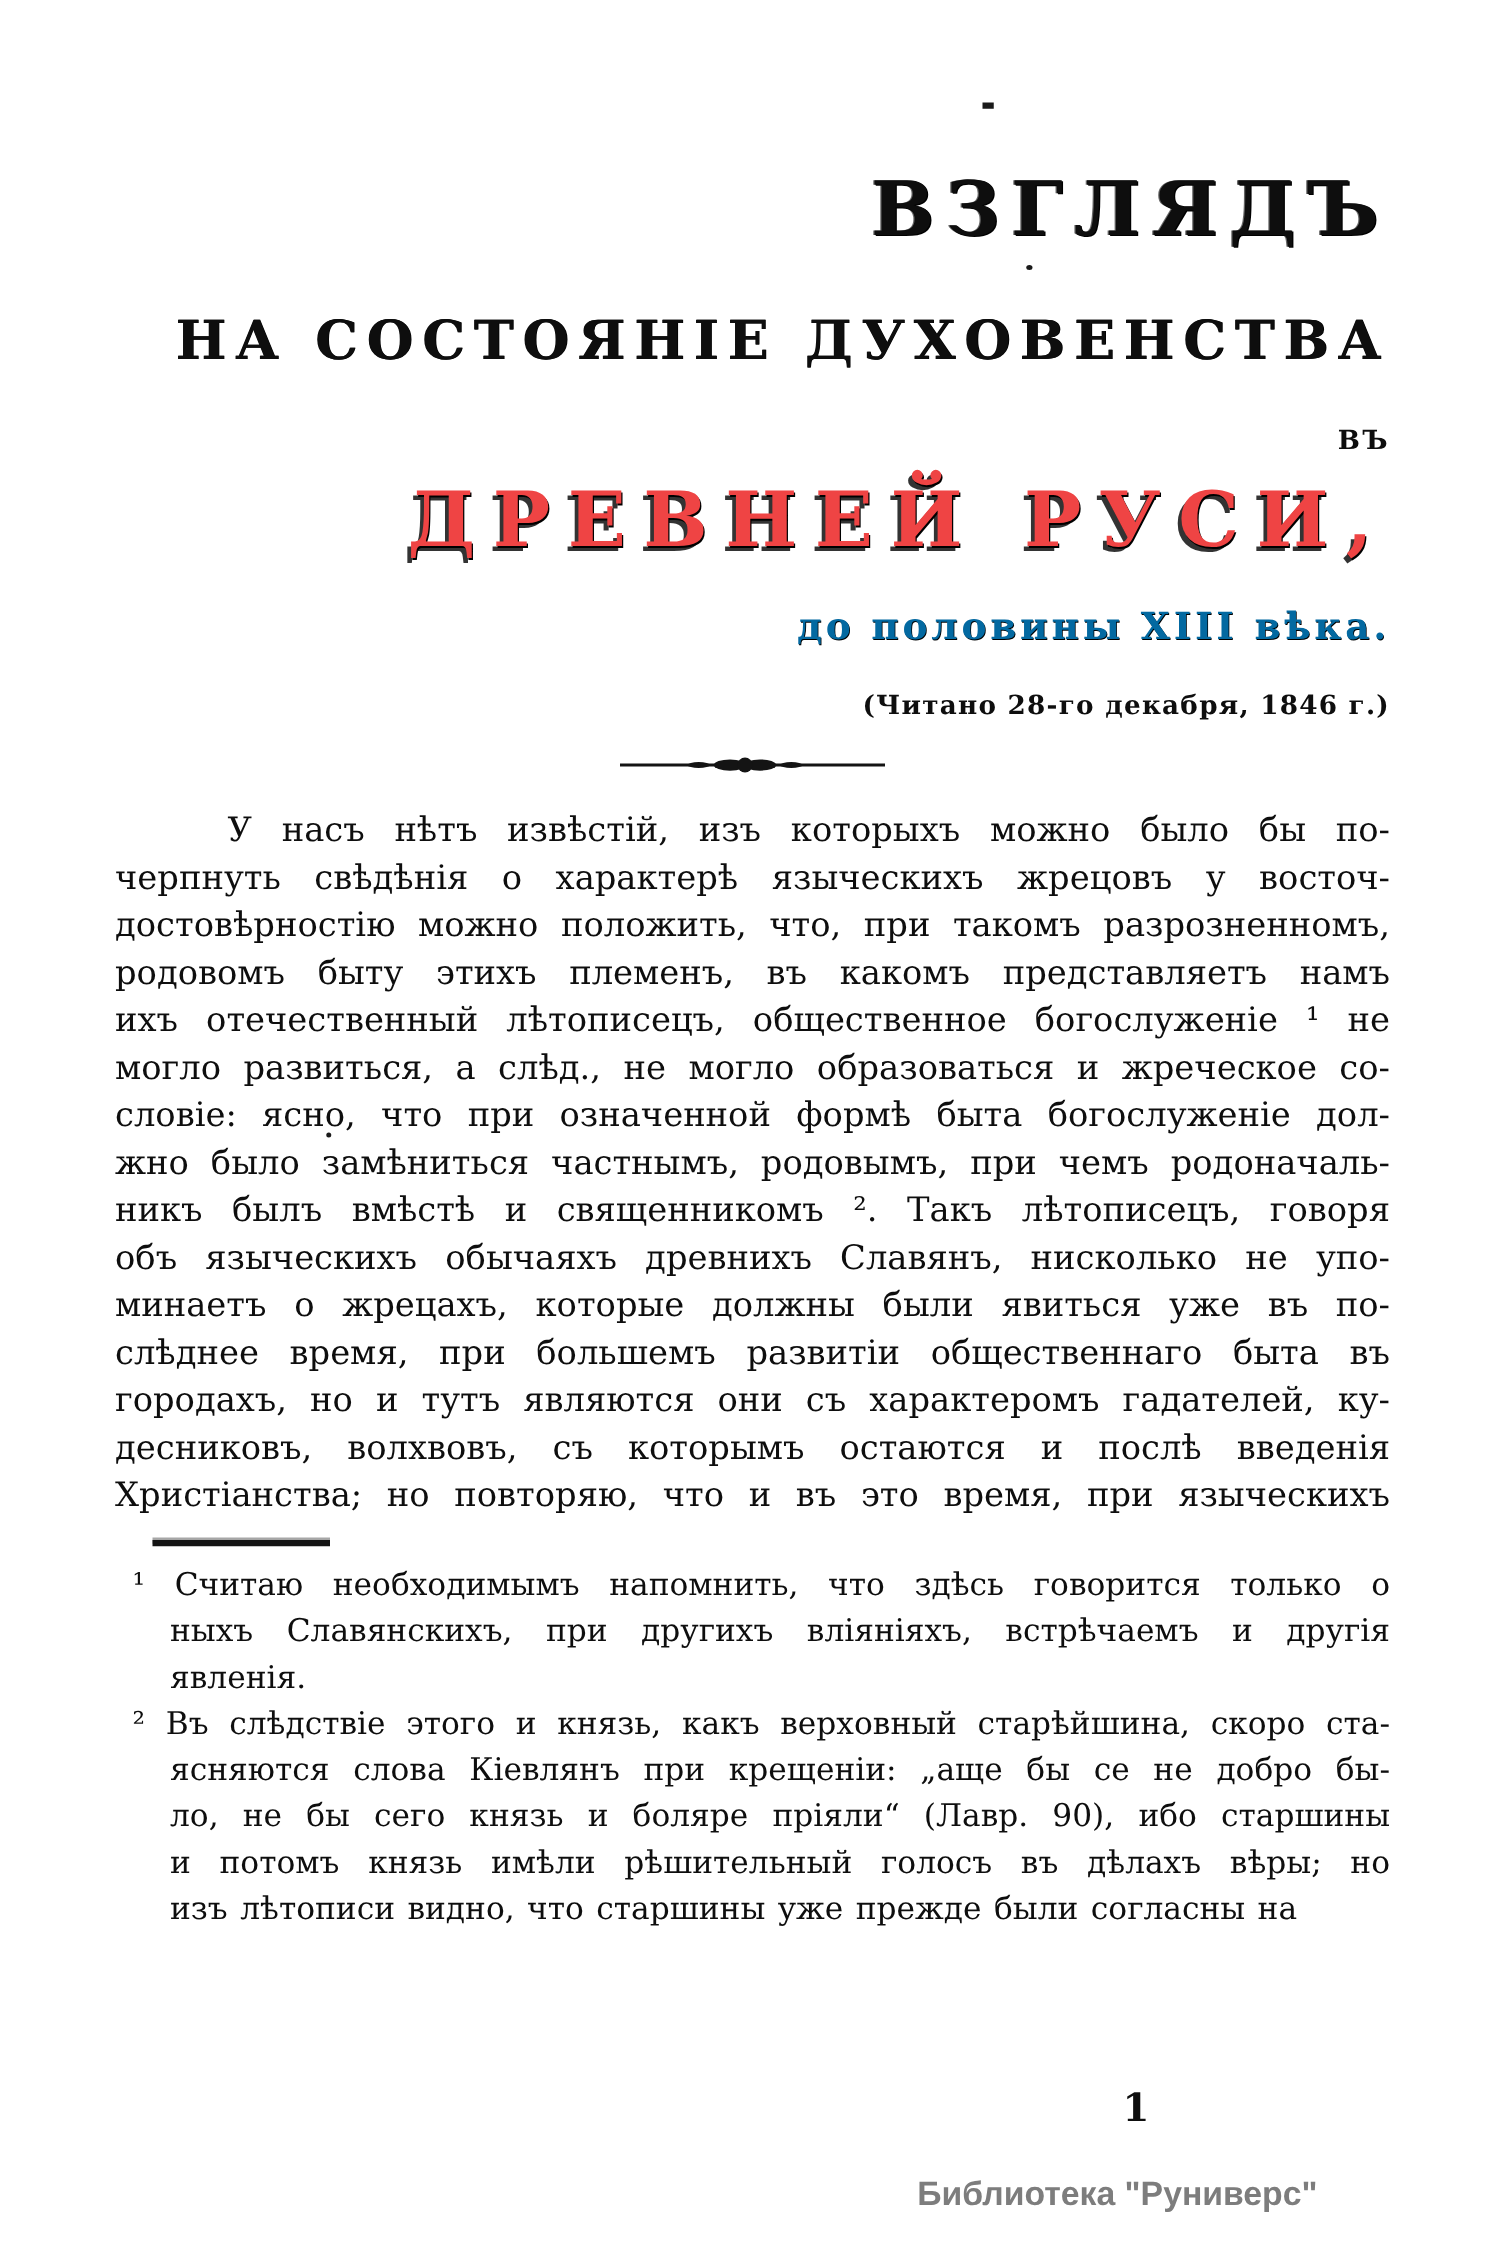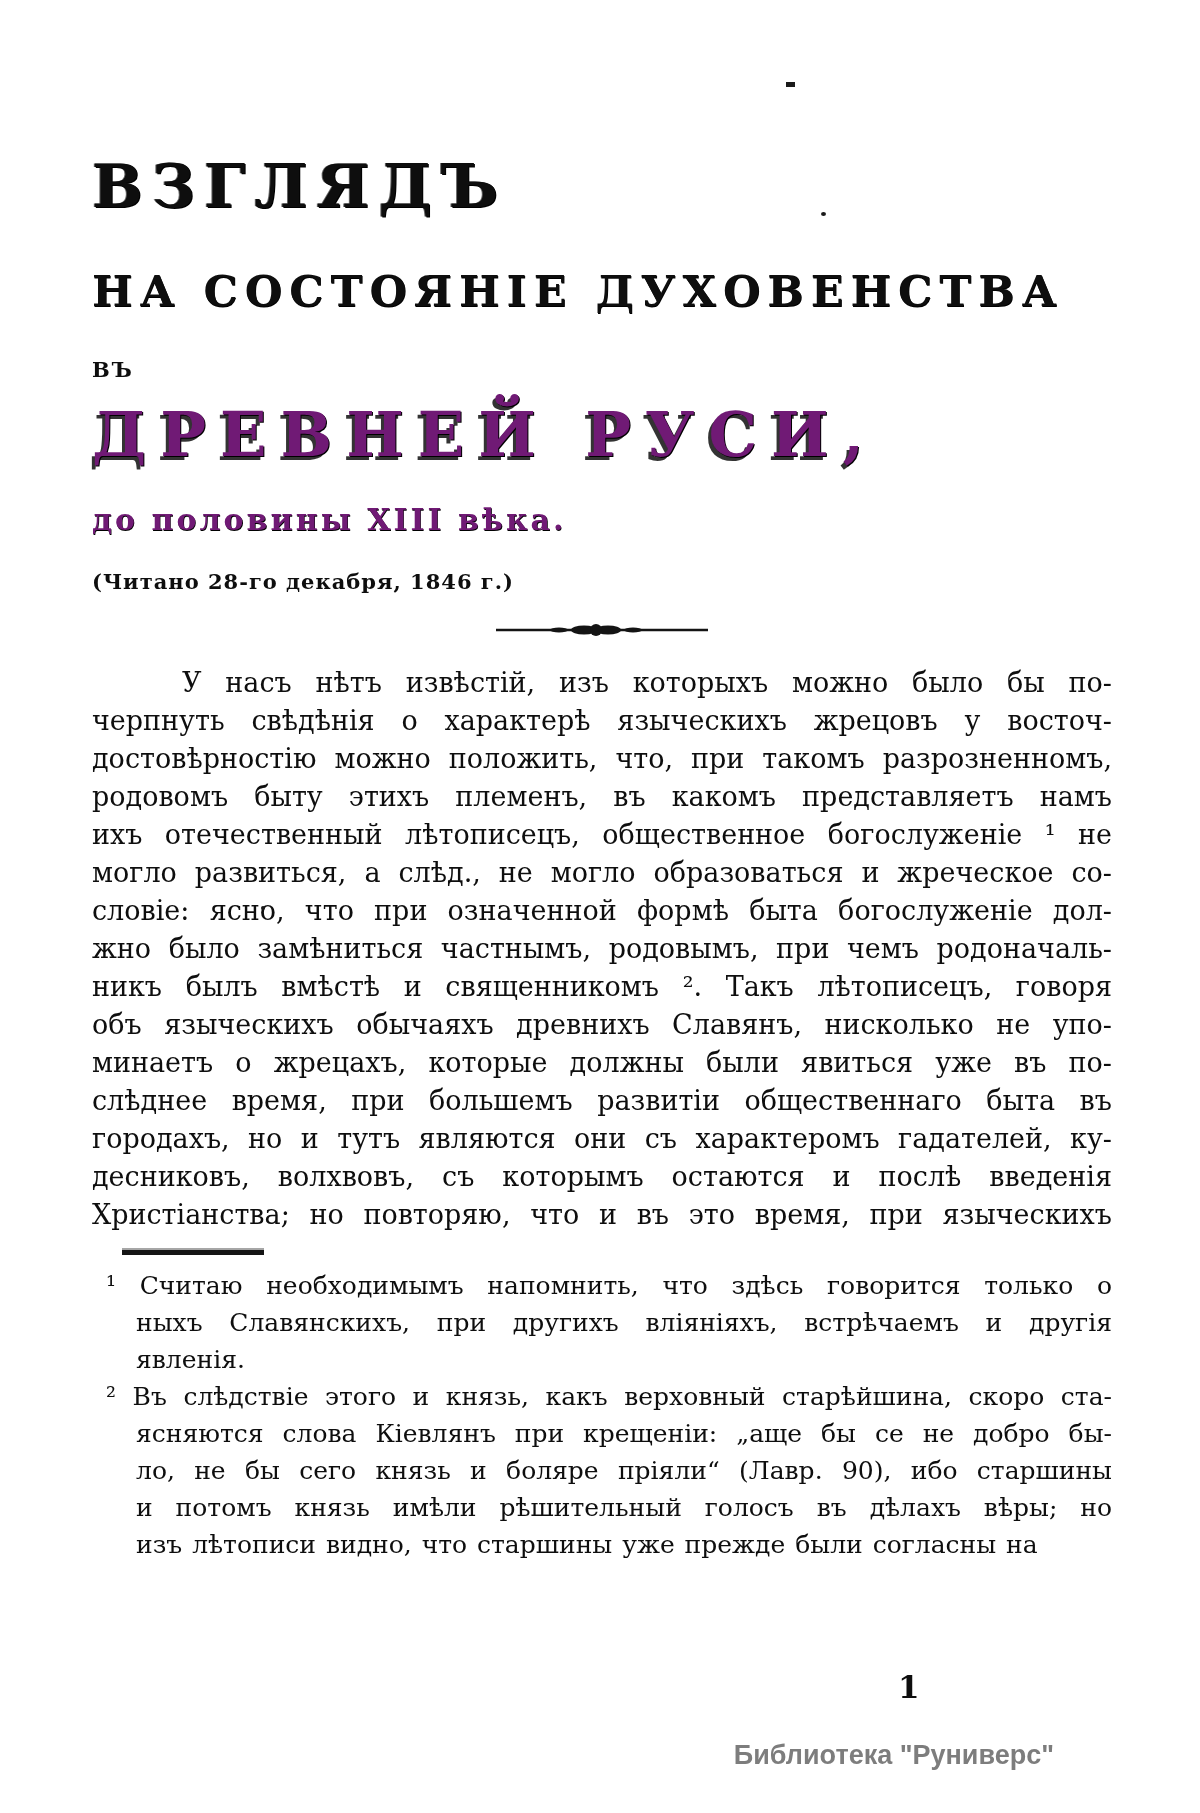--- a/index.html
+++ b/index.html
@@ -10,43 +10,43 @@
     font-family: "DejaVu Serif", serif;
     color: #0e0e0e;
     overflow: hidden;
   }
   .page {
     position: relative;
     width: 1200px; height: 1813px;
     padding: 138px 88px 0 92px;
     background: #ffffff;
   }
-  .masthead { text-align: left; margin-top: 18px; }
+  .masthead { text-align: right; }
   .t-main {
     font-size: 60px; font-weight: bold; line-height: 1;
     letter-spacing: 9px; margin: 0;
     text-shadow: 1px 1px 0 #000, -1px 0 0 rgba(0,0,0,.6);
   }
   .t-sub {
     font-size: 43px; font-weight: bold; line-height: 1;
     letter-spacing: 7px; margin-top: 54px;
     text-shadow: 0.5px 0.5px 0 #000;
   }
   .t-prep {
     font-size: 21px; font-weight: bold; letter-spacing: 2px;
     margin-top: 46px; line-height: 1;
   }
   .t-place {
     font-size: 61px; font-weight: bold; line-height: 1;
-    letter-spacing: 14px; margin-top: 24px; color: #701a75;
+    letter-spacing: 14px; margin-top: 24px; color: #ef4444;
     text-shadow: -3px 4px 0 rgba(0,0,0,.8), 1px 1px 0 #000;
   }
   .t-period {
     font-size: 30px; font-weight: bold; letter-spacing: 3px;
-    margin-top: 40px; line-height: 1; color: #701a75;
+    margin-top: 40px; line-height: 1; color: #0369a1;
     text-shadow: 0.6px 0.6px 0 #000;
   }
   .t-read {
     font-size: 21px; font-weight: bold; letter-spacing: 1px;
     margin-top: 36px; line-height: 1;
   }
   .divider { margin: 30px auto 0; width: 212px; height: 14px; }
   .bodytext {
     margin-top: 28px;
     font-size: 27px; line-height: 38px;

